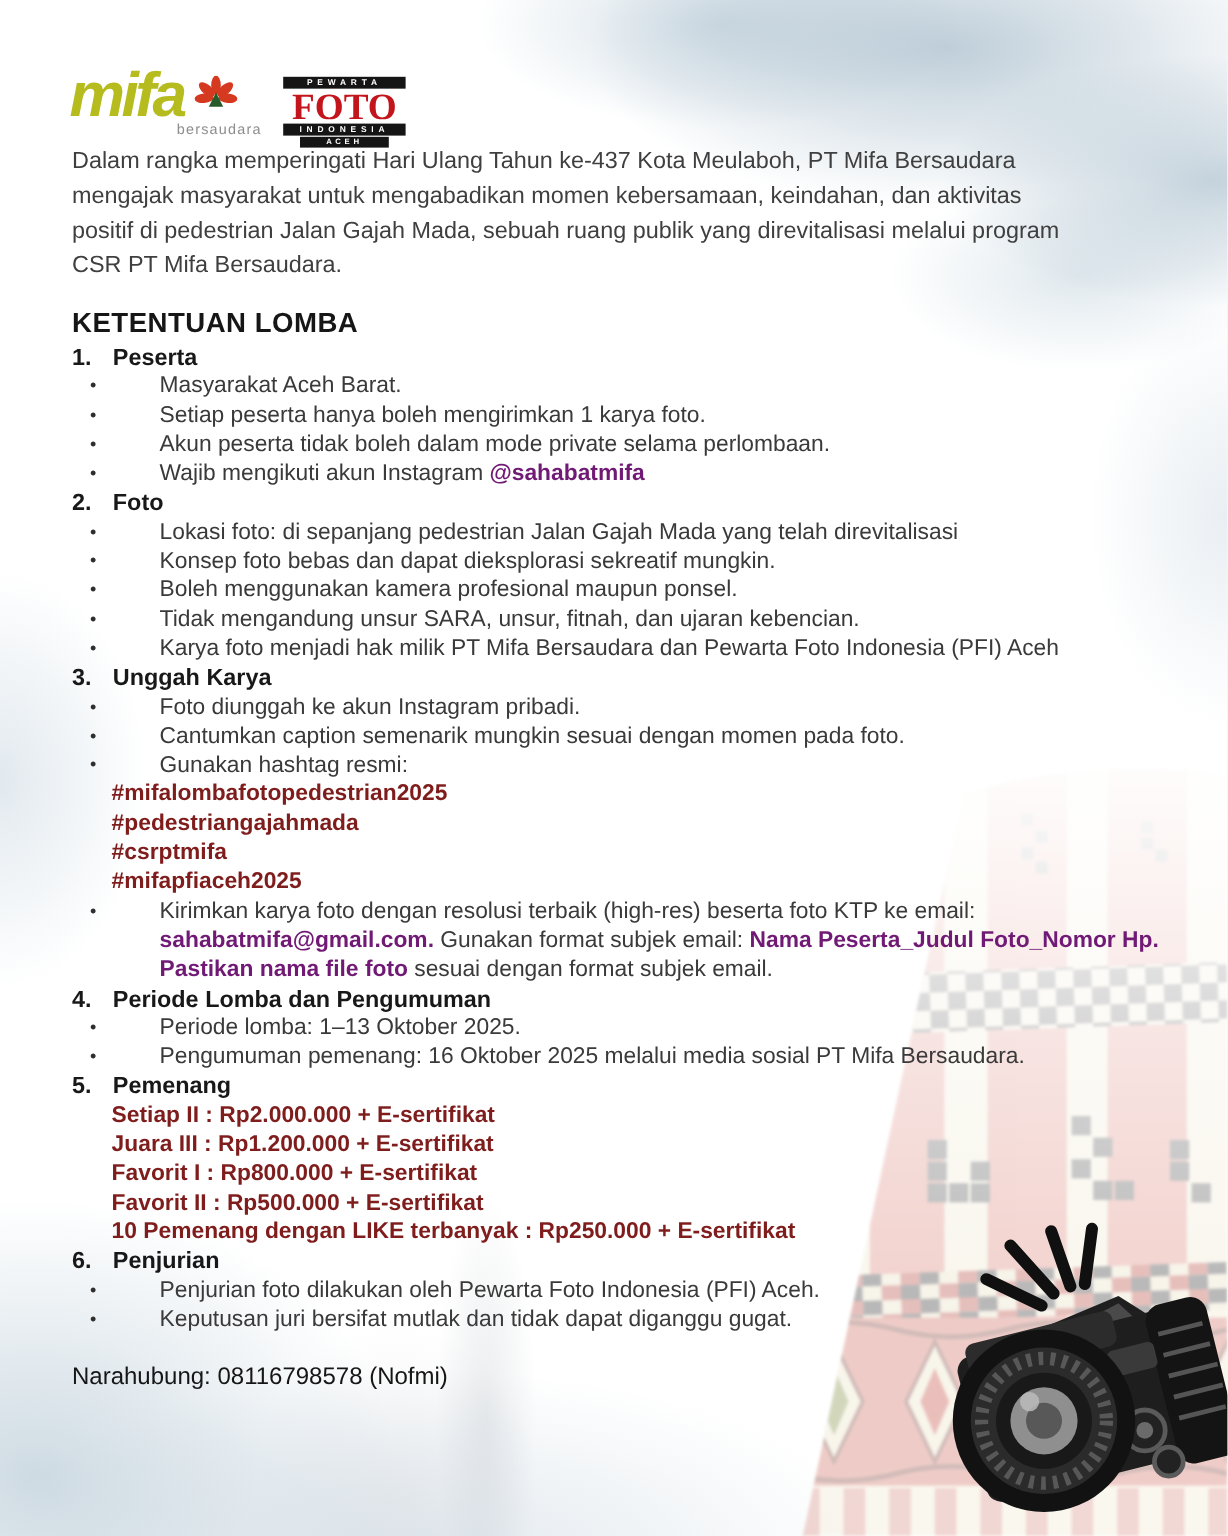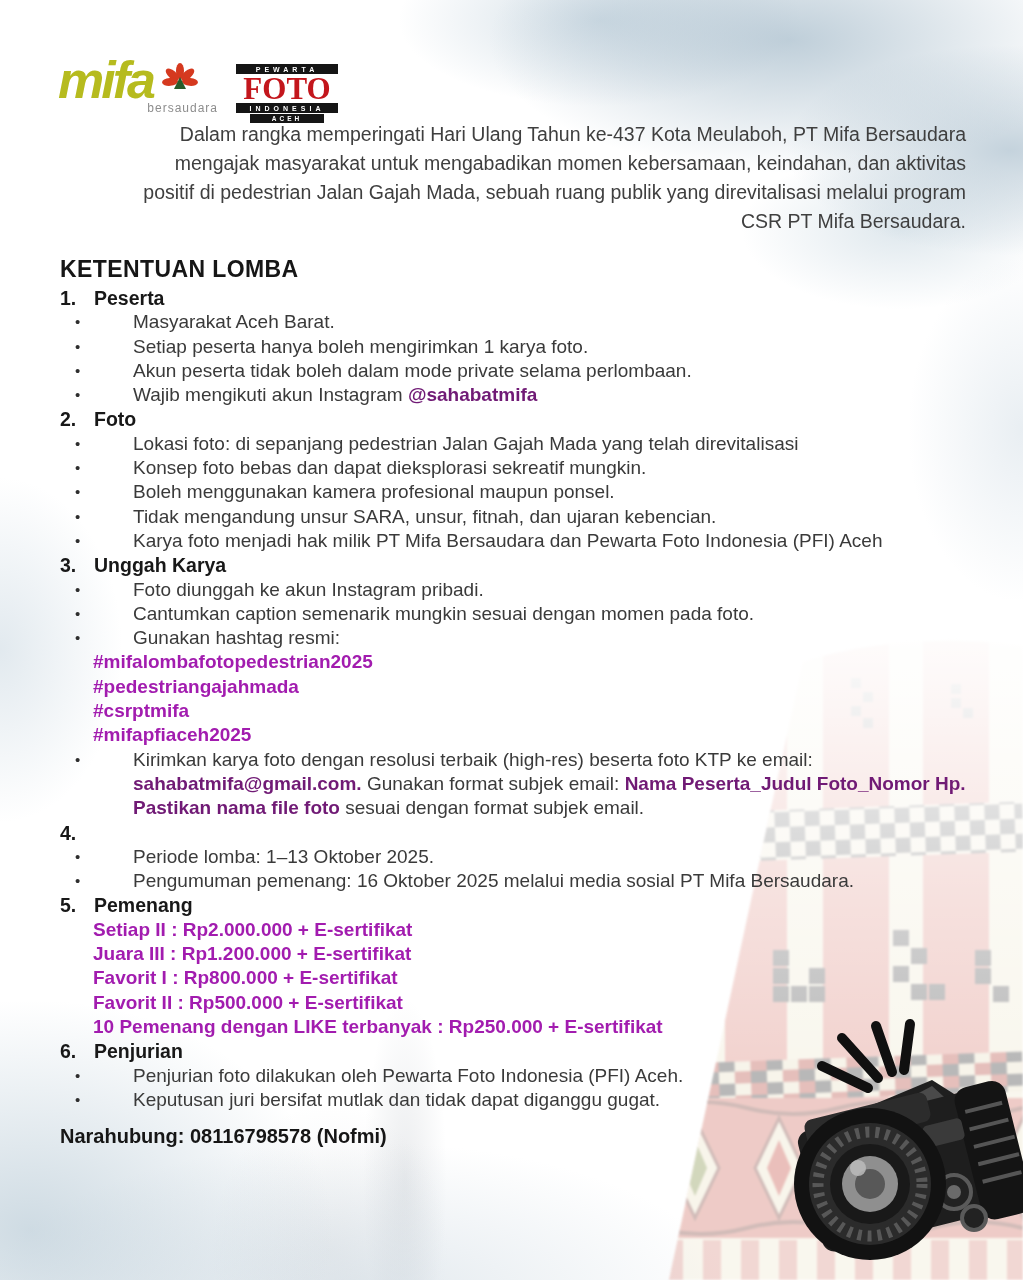--- a/index.html
+++ b/index.html
@@ -30,30 +30,30 @@
   .mifa-word{font-weight:bold;font-size:52px;line-height:46px;letter-spacing:-3px;color:#b6bb1e;font-style:italic;}
   .mifa-tagline{font-size:12px;color:#8d8d8d;letter-spacing:1px;text-align:right;margin-top:-2px;}
   .mifa-flower{position:absolute;left:104px;top:6px;width:36px;height:36px;}
   .logo-pfi{width:102px;display:flex;flex-direction:column;align-items:stretch;margin-top:4px;}
   .pfi-bar{background:#151515;color:#fff;text-align:center;font-size:7px;letter-spacing:4px;padding:2px 0 1px 0;font-weight:bold;}
   .pfi-foto{background:#fff;color:#c3161c;font-family:"Liberation Serif",serif;font-weight:bold;font-size:31px;line-height:29px;text-align:center;letter-spacing:0px;}
   .pfi-aceh{background:#151515;color:#fff;text-align:center;font-size:6.5px;letter-spacing:3px;width:72%;margin:1px auto 0 auto;padding:1px 0;font-weight:bold;}
 
   
   .content{position:absolute;left:60px;top:120px;width:906px;z-index:5;color:#3a3a3a;}
-  .intro{font-size:19.5px;line-height:29px;white-space:pre-line;color:#3f3f3f;text-align:right;}
+  .intro{font-size:19.5px;line-height:29px;white-space:pre-line;color:#3f3f3f;}
   .rules-title{margin-top:19px;font-size:23px;font-weight:bold;color:#161616;letter-spacing:.4px;line-height:28px;margin-bottom:3px;}
   .sec-head{display:flex;font-weight:bold;color:#181818;font-size:19.5px;line-height:24.3px;}
   .sec-head .num{width:34px;flex:0 0 34px;}
   .li{display:flex;font-size:19px;line-height:24.3px;}
   .li .blt{flex:0 0 18px;margin-left:15px;font-size:15px;color:#2e2e2e;}
   .li .txt{flex:1;margin-left:40px;}
   .li .txt b{color:#701a75;}
-  .boldline{margin-left:33px;font-weight:bold;color:#a21caf;font-size:19px;line-height:24.3px;}
-  .contact{margin-top:13px;font-weight:bold;font-size:20px;color:#161616;}
+  .boldline{margin-left:33px;font-weight:bold;color:#7f1d1d;font-size:19px;line-height:24.3px;}
+  .contact{margin-top:24px;font-weight:normal;font-size:20px;color:#161616;}
 </style>
 </head>
 <body>
 
 <div class="page">
 
   <div class="clouds"></div>
 
   <div class="tower-wrap">
     <svg width="368" height="680" viewBox="0 0 368 680" xmlns="http://www.w3.org/2000/svg">
@@ -285,20 +285,21 @@
         <div class="boldline">#mifalombafotopedestrian2025</div>
         <div class="boldline">#pedestriangajahmada</div>
         <div class="boldline">#csrptmifa</div>
         <div class="boldline">#mifapfiaceh2025</div>
         <div class="li">
           <span class="blt">•</span>
           <span class="txt"><span>Kirimkan karya foto dengan resolusi terbaik (high-res) beserta foto KTP ke email: </span><b>sahabatmifa@gmail.com.</b><span> Gunakan format subjek email: </span><b>Nama Peserta_Judul Foto_Nomor Hp. Pastikan nama file foto</b><span> sesuai dengan format subjek email.</span></span>
         </div>
         <div class="sec-head">
           <span class="num">4.</span>
+          <span class="ttl">Periode Lomba dan Pengumuman</span>
         </div>
         <div class="li">
           <span class="blt">•</span>
           <span class="txt"><span>Periode lomba: 1–13 Oktober 2025.</span></span>
         </div>
         <div class="li">
           <span class="blt">•</span>
           <span class="txt"><span>Pengumuman pemenang: 16 Oktober 2025 melalui media sosial PT Mifa Bersaudara.</span></span>
         </div>
         <div class="sec-head">

